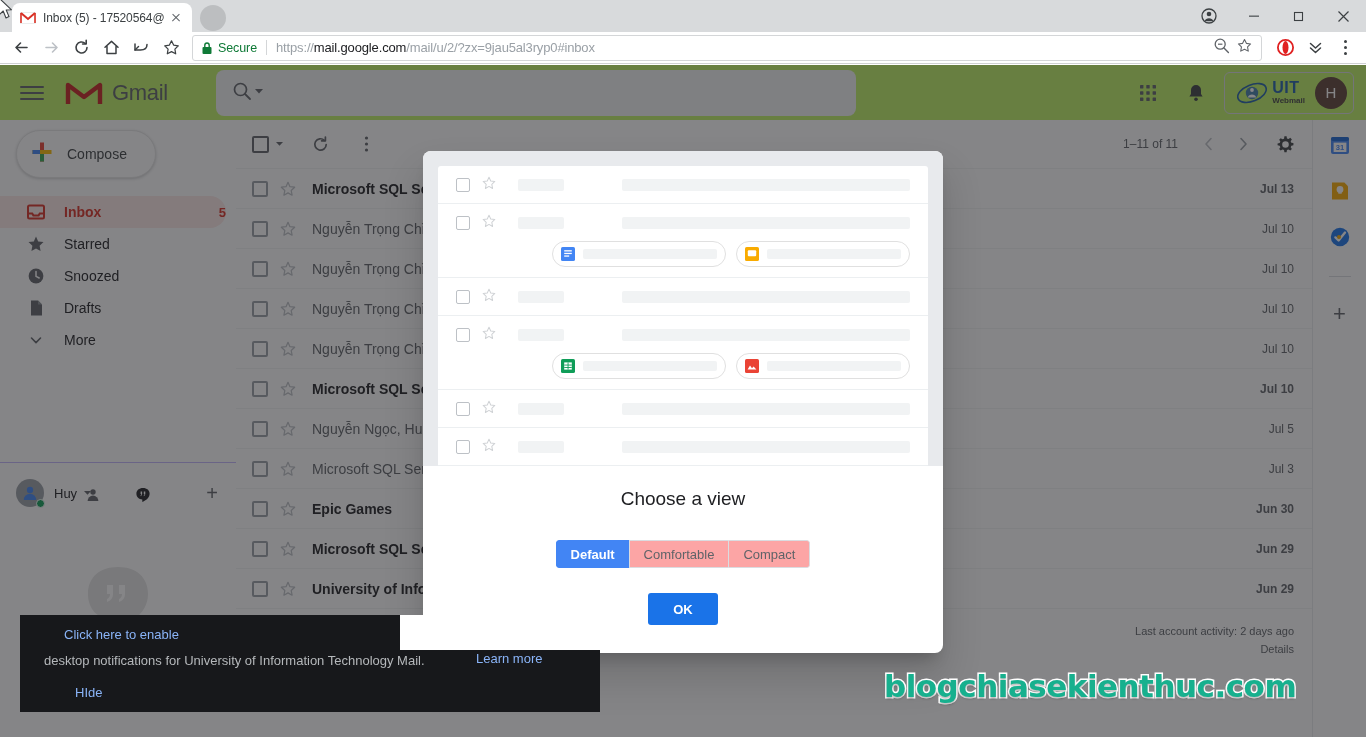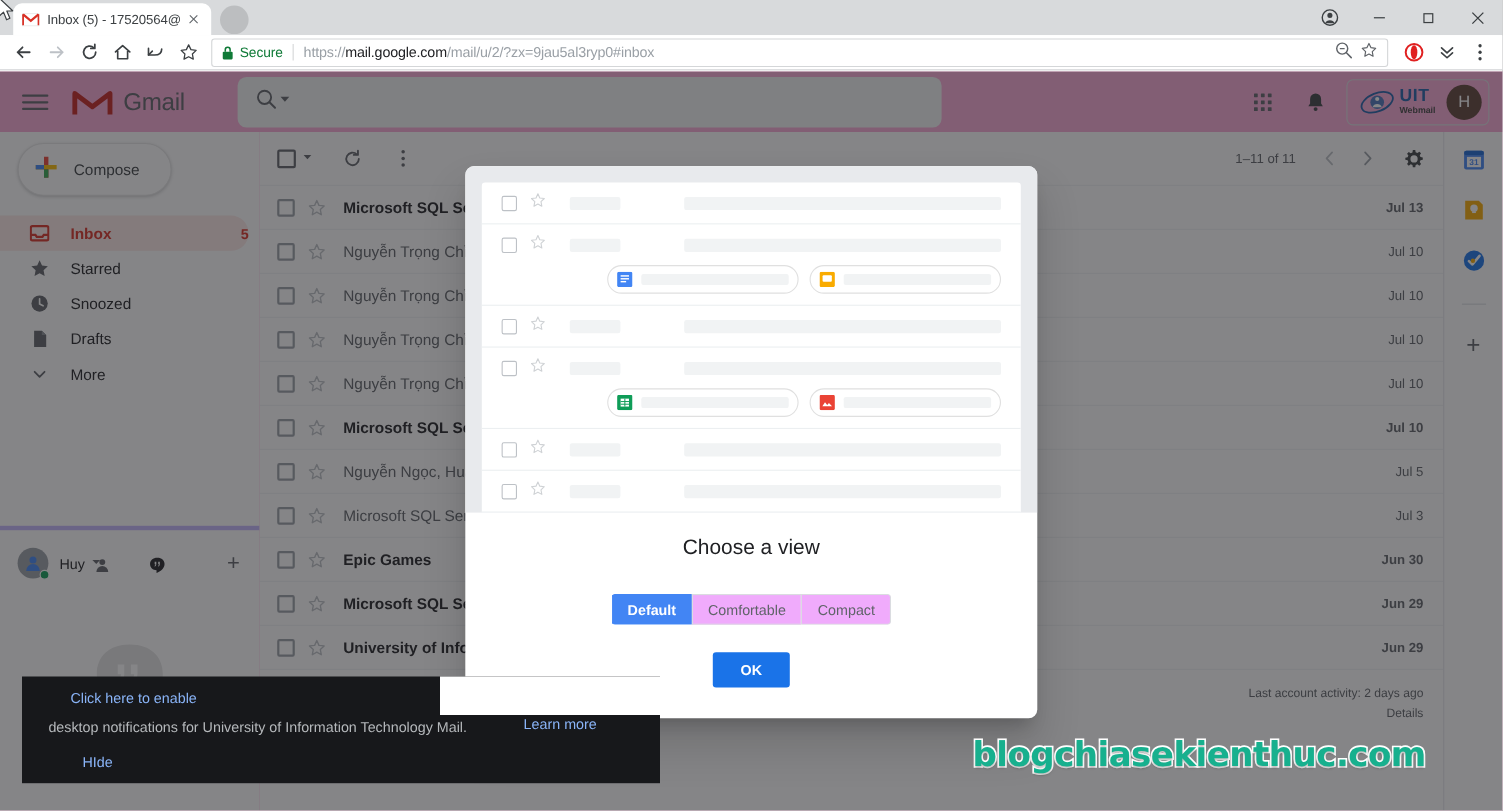--- a/index.html
+++ b/index.html
@@ -65,21 +65,21 @@
   }
   .secure-chip{ display:flex; align-items:center; gap:5px; flex:none; }
   .secure-text{ font-size:12.5px; color:#0f7a37; letter-spacing:-0.1px; }
   .omni-sep{ width:1px; height:15px; background:#d4d6d8; margin:0 9px; }
   .url{ font-size:13px; color:#9aa0a6; white-space:nowrap; letter-spacing:-0.15px; }
   .url b{ color:#202124; font-weight:400; }
   .omni-right{ margin-left:auto; display:flex; align-items:center; gap:6px; }
 
   
   .gmail{
-    position:absolute; top:65px; left:0; width:1366px; height:672px; background:#f9a8d4;
+    position:absolute; top:65px; left:0; width:1366px; height:672px; background:#bef264;
   }
   .gheader{
     position:absolute; top:0; left:0; width:1366px; height:55px;
     display:flex; align-items:center;
   }
   .hamburger{
     width:24px; height:24px; margin-left:20px; cursor:pointer;
     display:flex; flex-direction:column; justify-content:center; gap:4px;
   }
   .hamburger i{ display:block; height:2px; background:#5f6368; border-radius:1px; }
@@ -123,21 +123,21 @@
   .nav-item{
     height:32px; display:flex; align-items:center; padding-left:26px;
     border-radius:0 16px 16px 0; margin-right:10px; cursor:pointer;
     color:#202124; font-size:14px;
   }
   .nav-item.active{ background:#fce8e6; color:#d93025; font-weight:bold; }
   .nav-ico-sm{ width:20px; height:20px; display:flex; align-items:center; justify-content:center; flex:none; }
   .nav-label{ margin-left:18px; flex:1; }
   .nav-count{ font-size:13px; }
   .hangouts{
-    position:absolute; top:358px; left:0; width:236px; border-top:4px solid #c4b5fd;
+    position:absolute; top:342px; left:0; width:236px; border-top:1px solid #c4b5fd;
     padding-top:10px;
   }
   .hang-user{ display:flex; align-items:center; padding:0 18px 0 16px; height:40px; }
   .hang-avatar{
     width:28px; height:28px; border-radius:50%; background:#9aa0a6; position:relative;
     display:flex; align-items:center; justify-content:center;
   }
   .hang-dot{
     position:absolute; right:-1px; bottom:-1px; width:9px; height:9px;
     border-radius:50%; background:#0f9d58; border:1.5px solid #fff;
@@ -225,21 +225,21 @@
     display:flex; align-items:center; padding:0 8px;
   }
   .pv-att-ico{ width:14px; height:14px; border-radius:2px; flex:none; display:flex; align-items:center; justify-content:center; }
   .pv-att-bar{ flex:1; height:10px; background:#f1f3f4; border-radius:2px; margin-left:8px; }
   .modal-body{ padding:22px 0 0 0; text-align:center; }
   .modal-title{ font-size:19px; color:#202124; font-weight:400; }
   .seg{
     display:inline-flex; margin-top:30px; border-radius:3px; overflow:hidden;
   }
   .seg-btn{
-    height:28px; padding:0 14px; font-size:13px; color:#5f6368; background:#f0abfc;
+    height:28px; padding:0 14px; font-size:13px; color:#5f6368; background:#fca5a5;
     border:1px solid #dadce0; border-right:none; display:flex; align-items:center;
     cursor:pointer; font-family:"Liberation Sans", sans-serif;
   }
   .seg-btn:first-child{ border-radius:3px 0 0 3px; }
   .seg-btn:last-child{ border-right:1px solid #dadce0; border-radius:0 3px 3px 0; }
   .seg-btn.sel{ background:#4285f4; color:#fff; border-color:#4285f4; font-weight:bold; }
   .ok-btn{
     margin-top:25px; width:70px; height:32px; background:#1a73e8; color:#fff;
     border:none; border-radius:3px; font-size:13px; font-weight:bold; cursor:pointer;
     font-family:"Liberation Sans", sans-serif;

